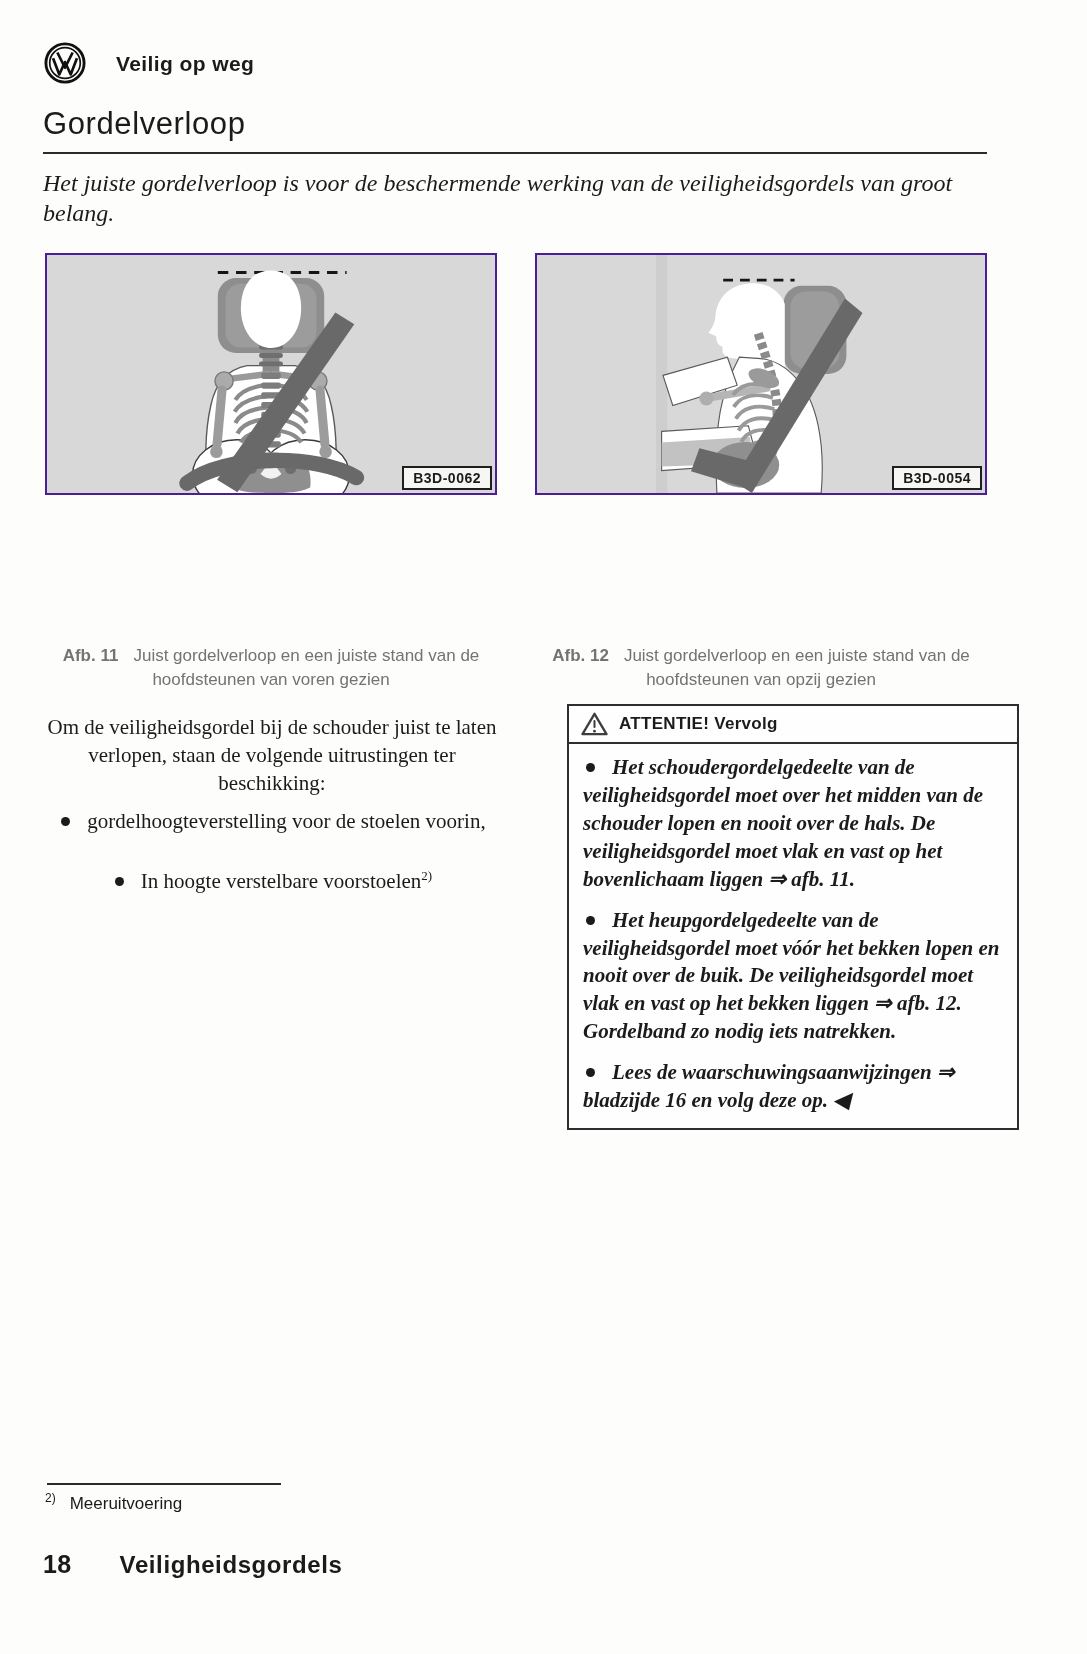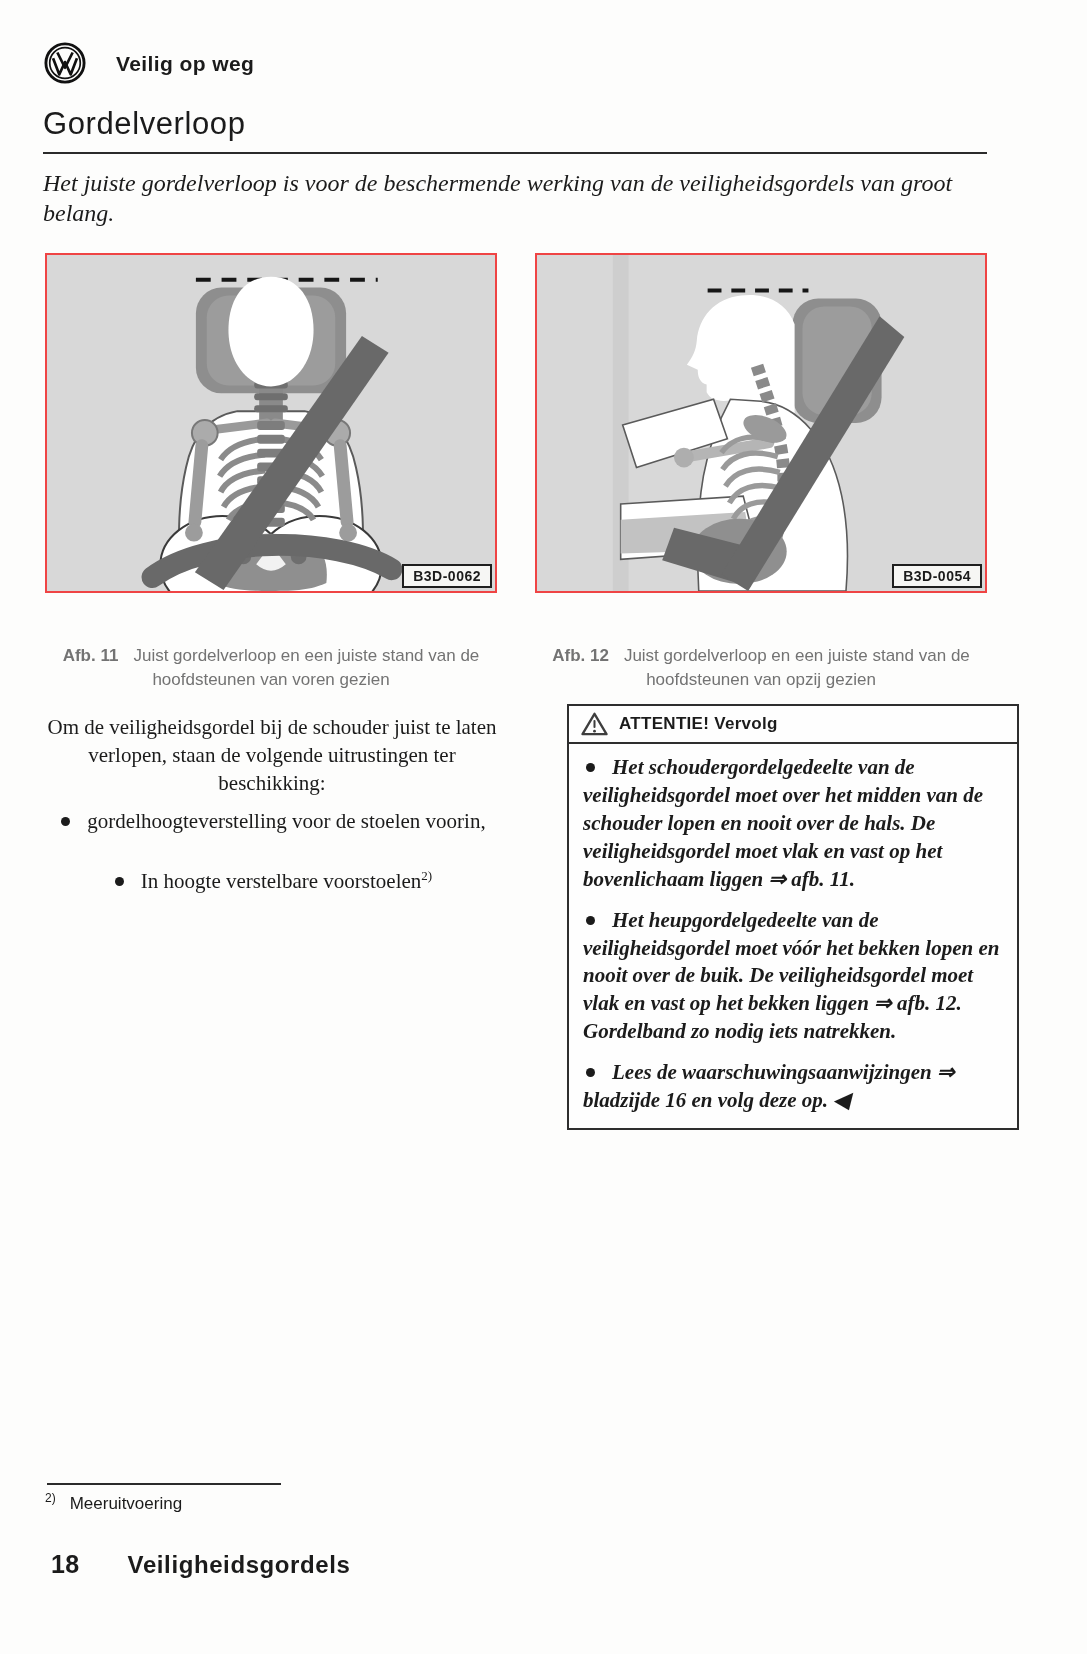--- a/index.html
+++ b/index.html
@@ -13,21 +13,21 @@
   
   .vw-logo{left:44px;top:42px;width:42px;height:42px;}
   .brand{left:116px;top:52px;font:700 21px "Liberation Sans",sans-serif;letter-spacing:.4px;}
 
   
   .page-title{left:43px;top:106px;font:400 31px "Liberation Sans",sans-serif;letter-spacing:.6px;}
   .title-rule{left:43px;top:152px;width:944px;height:2px;background:#2b2b2b;}
   .intro{left:43px;top:168px;width:948px;font-style:italic;font-size:24px;line-height:1.27;}
 
   
-  .figure{top:253px;width:452px;height:340px;border:2px solid #ef4444;background:#d8d8d8;box-sizing:border-box;}
+  .figure{top:253px;width:452px;height:242px;border:2px solid #4c1d95;background:#d8d8d8;box-sizing:border-box;}
   .figure svg{display:block;width:100%;height:100%;}
   .fig1{left:45px;}
   .fig2{left:535px;}
   .figure-label{
     position:absolute;right:3px;bottom:3px;background:#f6f6f4;border:2px solid #1e1e1e;
     font:700 14px "Liberation Sans",sans-serif;padding:2px 9px;letter-spacing:.5px;
   }
   .caption{top:644px;width:452px;font:400 17px "Liberation Sans",sans-serif;line-height:1.42;color:#737373;text-align:center;}
   .cap1{left:45px;} .cap2{left:535px;}
   .cap-prefix{font-weight:700;margin-right:15px;}
@@ -48,21 +48,21 @@
   .warnbox.small .warn-title{font:700 17px "Liberation Sans",sans-serif;}
   .warn-body{padding:10px 14px 13px;font-weight:700;font-size:21px;line-height:1.32;font-style:italic;}
   .warn-body .bullet{margin-bottom:13px;}
   .warn-body .bullet:last-child{margin-bottom:0;}
   .tri{flex:0 0 auto;}
 
   
   .footnote-rule{left:47px;top:1483px;width:234px;height:2px;background:#2b2b2b;}
   .footnote{left:45px;top:1494px;font:400 17px "Liberation Sans",sans-serif;}
   .footnote sup{font-size:12px;margin-right:14px;}
-  .footer{left:51px;top:1550px;font:700 25px "Liberation Sans",sans-serif;letter-spacing:.4px;}
+  .footer{left:43px;top:1550px;font:700 25px "Liberation Sans",sans-serif;letter-spacing:.4px;}
   .footer .sect{margin-left:48px;font-size:24px;letter-spacing:.6px;}
 </style>
 </head>
 <body>
 
 <div class="page">
 
   <svg class="abs vw-logo" viewBox="0 0 44 44">
     <circle cx="22" cy="22" r="20" fill="none" stroke="#111" stroke-width="3"></circle>
     <circle cx="22" cy="22" r="16" fill="none" stroke="#111" stroke-width="1.8"></circle>

